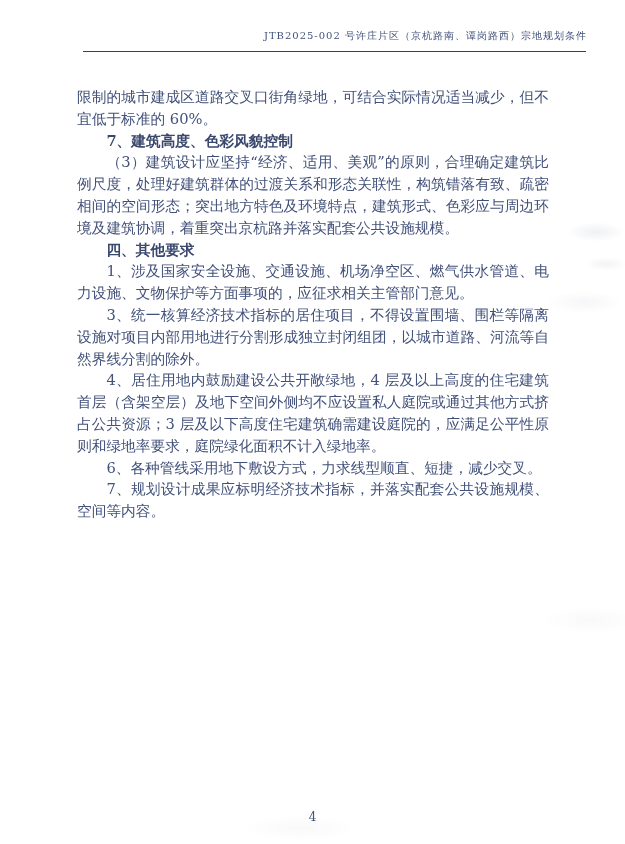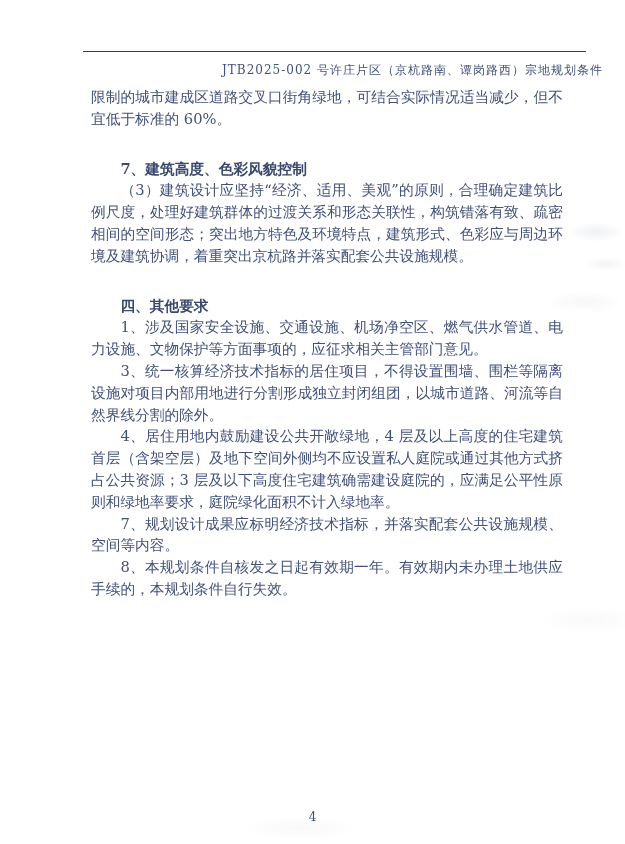--- a/index.html
+++ b/index.html
@@ -23,54 +23,52 @@
     background:
       radial-gradient(ellipse 42px 14px at 596px 232px, rgba(125,135,158,.12), transparent 70%),
       radial-gradient(ellipse 30px 10px at 606px 264px, rgba(125,135,158,.10), transparent 70%),
       radial-gradient(ellipse 55px 16px at 585px 302px, rgba(125,135,158,.07), transparent 70%),
       radial-gradient(ellipse 70px 20px at 590px 620px, rgba(125,135,158,.05), transparent 70%),
       radial-gradient(ellipse 80px 18px at 300px 828px, rgba(125,135,158,.05), transparent 70%);
   }
   .header-text{
     position:absolute;
     top:29px;
-    right:22px;
-    font-size:12px;
+    right:38px;
+    font-size:10px;
     letter-spacing:1px;
     color:var(--ink);
     white-space:nowrap;
-    margin-top:33px;
   }
   .header-rule{
     position:absolute;
     top:51px;
     left:83px;
     right:39px;
     height:1px;
     background:var(--rule);
   }
   .doc-body{
     position:absolute;
     top:86px;
-    left:91px;
+    left:77px;
     width:472px;
     color:var(--ink);
     font-size:14.7px;
     line-height:21.8px;
     text-align:justify;
   }
   .para{
     margin:0;
     text-indent:2em;
   }
   .para.no-indent{text-indent:0;}
   .para.heading{
     font-weight:700;
     color:var(--heading-ink);
-    margin-top:28px;
   }
   .seg-underline{
     text-underline-offset:3px;
     text-decoration-thickness:1px;
   }
   .page-number{
     position:absolute;
     bottom:20px;
     left:0;
     width:100%;
@@ -90,18 +88,18 @@
   <div class="header-rule"></div>
 
   <div class="doc-body">
       <p class="para body no-indent"><span>限制的城市建成区道路交叉口街角绿地，可结合实际情况适当减少，但不宜低于标准的 60%。</span></p>
       <p class="para heading"><span>7、建筑高度、色彩风貌控制</span></p>
       <p class="para body"><span>（3）建筑设计应坚持“经济、适用、美观”的原则，合理确定建筑比例尺度，处理好建筑群体的过渡关系和形态关联性，构筑错落有致、疏密相间的空间形态；突出地方特色及环境特点，建筑形式、色彩应与周边环境及建筑协调，着重突出</span><span class="seg-underline">京杭路</span><span>并落实配套公共设施规模。</span></p>
       <p class="para heading"><span>四、其他要求</span></p>
       <p class="para body"><span>1、涉及国家安全设施、交通设施、机场净空区、燃气供水管道、电力设施、文物保护等方面事项的，应征求相关主管部门意见。</span></p>
       <p class="para body"><span>3、统一核算经济技术指标的居住项目，不得设置围墙、围栏等隔离设施对项目内部用地进行分割形成独立封闭组团，以城市道路、河流等自然界线分割的除外。</span></p>
       <p class="para body"><span>4、居住用地内鼓励建设公共开敞绿地，4 层及以上高度的住宅建筑首层（含架空层）及地下空间外侧均不应设置私人庭院或通过其他方式挤占公共资源；3 层及以下高度住宅建筑确需建设庭院的，应满足公平性原则和绿地率要求，庭院绿化面积不计入绿地率。</span></p>
+      <p class="para body"><span>6、各种管线采用地下敷设方式，力求线型顺直、短捷，减少交叉。</span></p>
       <p class="para body"><span>7、规划设计成果应标明经济技术指标，并落实配套公共设施规模、空间等内容。</span></p>
-      <p class="para body"><span>8、本规划条件自核发之日起有效期一年。有效期内未办理土地供应手续的，本规划条件自行失效。</span></p>
     </div>
 
   <div class="page-number">4</div>
 </div>
 
 </body></html>

